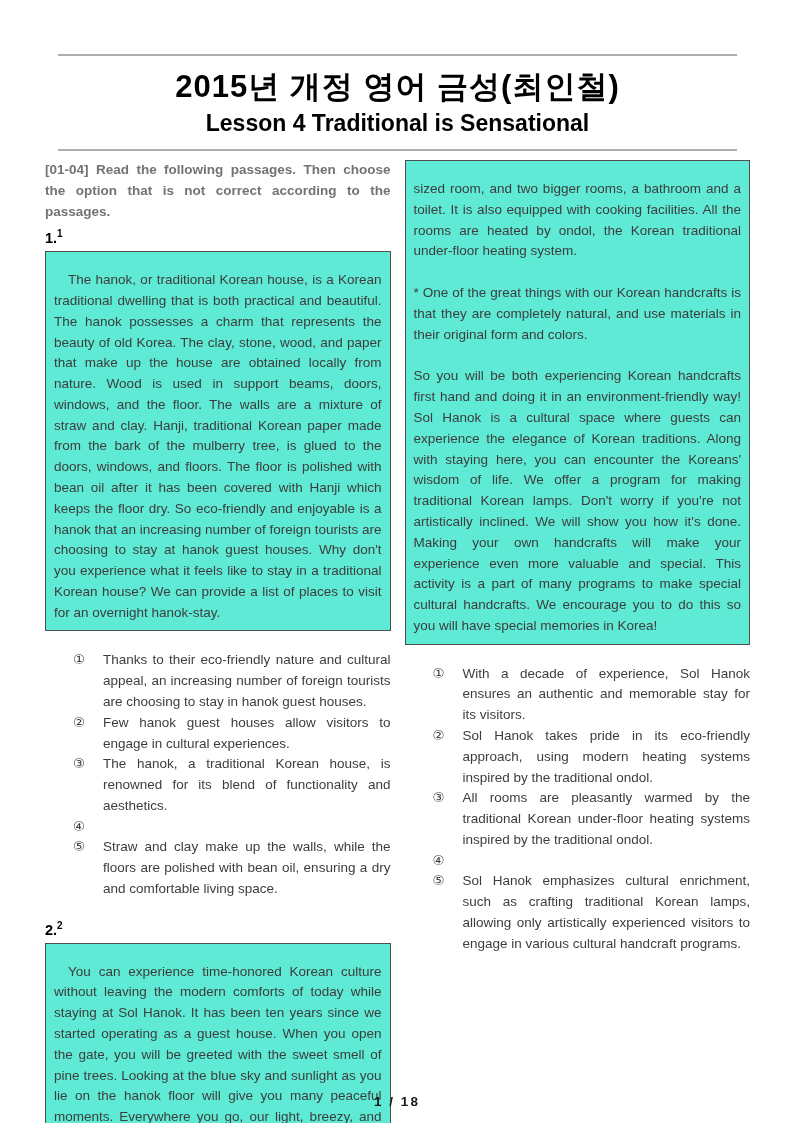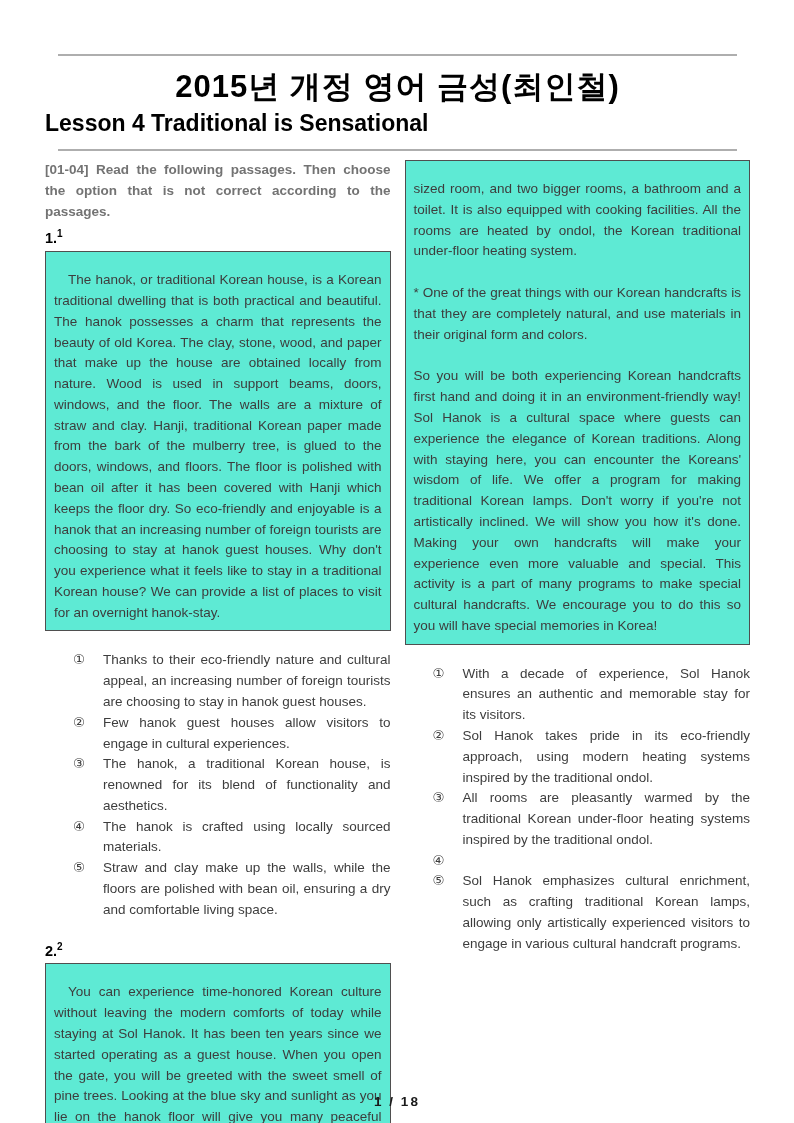--- a/index.html
+++ b/index.html
@@ -23,21 +23,21 @@
   .title {
     margin: 10px 0 2px 0;
     text-align: center;
     font-size: 31px;
     font-weight: bold;
     color: #000000;
     letter-spacing: 1px;
   }
   .subtitle {
     margin: 0 0 12px 0;
-    text-align: left;
+    text-align: center;
     font-size: 23px;
     font-weight: bold;
     color: #000000;
   }
   .columns {
     display: flex;
     gap: 14px;
     margin-top: 9px;
   }
   .col { flex: 1; min-width: 0; }
@@ -133,21 +133,20 @@
         <div class="option">
           <span class="marker">②</span>
           <span class="option-text">Few hanok guest houses allow visitors to engage in cultural experiences.</span>
         </div>
         <div class="option">
           <span class="marker">③</span>
           <span class="option-text">The hanok, a traditional Korean house, is renowned for its blend of functionality and aesthetics.</span>
         </div>
         <div class="option">
           <span class="marker">④</span>
-          <span class="option-text">The hanok is crafted using locally sourced materials.</span>
         </div>
         <div class="option">
           <span class="marker">⑤</span>
           <span class="option-text">Straw and clay make up the walls, while the floors are polished with bean oil, ensuring a dry and comfortable living space.</span>
         </div>
       </div>
 
       <div class="qnum q2-label"><span>2.</span><sup>2</sup></div>
 
       <div class="passage-box">

